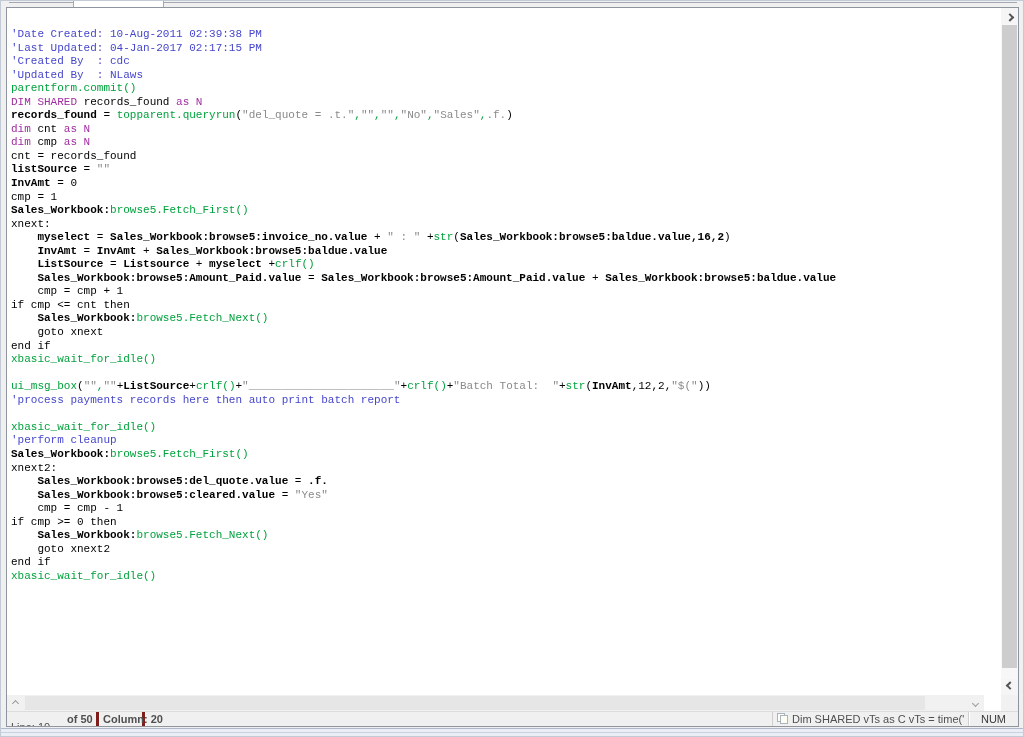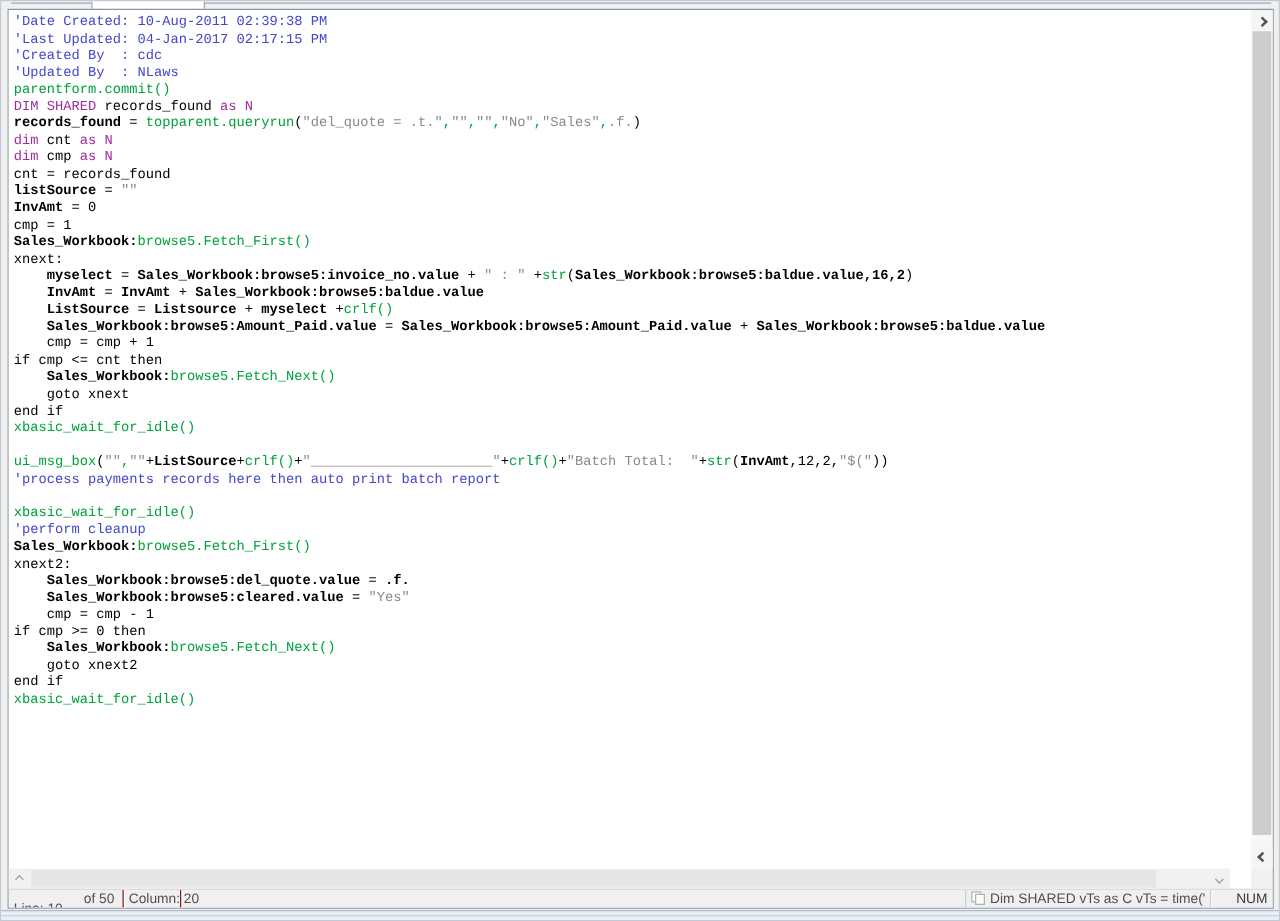--- a/index.html
+++ b/index.html
@@ -17,21 +17,21 @@
   #tabline-left{left:8px;width:64px;}
   #tabline-right{left:163px;width:853px;}
   #active-tab{position:absolute;left:72px;top:0;width:91px;height:6px;background:#ffffff;
               border-left:1px solid #a3a9b3;border-right:1px solid #a3a9b3;}
 
   
   #panel{position:absolute;left:5px;top:6px;width:1013px;height:720px;
          border:1px solid #8f959e;background:#ffffff;}
   #code-view{position:absolute;left:0;top:0;width:994px;height:687px;background:#ffffff;
              overflow:hidden;cursor:text;}
-  #code-lines{padding:4px 0 0 4px;font-family:"Liberation Mono","DejaVu Sans Mono",monospace;
+  #code-lines{padding:20px 0 0 4px;font-family:"Liberation Mono","DejaVu Sans Mono",monospace;
               font-size:11px;line-height:13.55px;white-space:pre;color:var(--text);}
   .code-line{height:13.55px;}
   .tk-comment{color:var(--comment);}
   .tk-keyword{color:var(--keyword);}
   .tk-function{color:var(--function);margin-top:30px;}
   .tk-string{color:var(--string);}
   .tk-ident{color:var(--text);font-weight:bold;}
   .tk-plain{color:var(--text);}
 
   
@@ -51,28 +51,28 @@
   .chev-down{transform:rotate(45deg) translate(-1px,-1px);}
   .chev-h{width:5px;height:5px;border-color:#9a9a9a;border-width:1.5px;}
   .chev-left{transform:rotate(135deg);}
   .chev-right{transform:rotate(-45deg);}
 
   
   #status-bar{position:absolute;left:0;top:703px;width:1011px;height:15px;background:#f0f0f0;
               border-top:1px solid #dcdcdc;display:flex;align-items:center;
               font-size:11px;color:#4f4f4f;overflow:hidden;}
   .sb-sec{height:100%;display:flex;align-items:center;padding:0 4px;white-space:nowrap;}
-  .sb-div{border-right:1px solid #7f1d1d;box-shadow:1px 0 0 #ffffff;}
+  .sb-div{border-right:3px solid #7f1d1d;box-shadow:1px 0 0 #ffffff;font-weight:bold;}
   #sec-line{width:56px;margin-top:16px;}
   #sec-of{width:36px;}
   #sec-col{width:46px;}
   #sec-spacer{flex:1;}
   #sec-clip{width:196px;border-left:1px solid #cfcfcf;overflow:hidden;}
   #clip-text{overflow:hidden;white-space:nowrap;margin-left:3px;}
-  #sec-num{width:50px;justify-content:flex-end;border-left:1px solid #cfcfcf;
+  #sec-num{width:50px;justify-content:center;border-left:1px solid #cfcfcf;
            box-shadow:inset 1px 0 0 #ffffff;color:#3a3a3a;}
   #clipboard-icon{flex:0 0 auto;width:12px;height:12px;position:relative;}
   #clipboard-icon .pg{position:absolute;border:1px solid #aab3c0;background:#fffef6;}
   #clipboard-icon .pg1{left:0;top:0;width:8px;height:9px;}
   #clipboard-icon .pg2{left:3px;top:2px;width:8px;height:9px;background:#fefdf2;}
 
   
   #bottom-band{position:absolute;left:0;top:727px;width:1024px;height:10px;
                background:#ebeff5;border-top:1px solid #aeb9c9;}
   #bottom-line{position:absolute;left:0;top:731px;width:1024px;height:1px;background:#c9d2df;}

